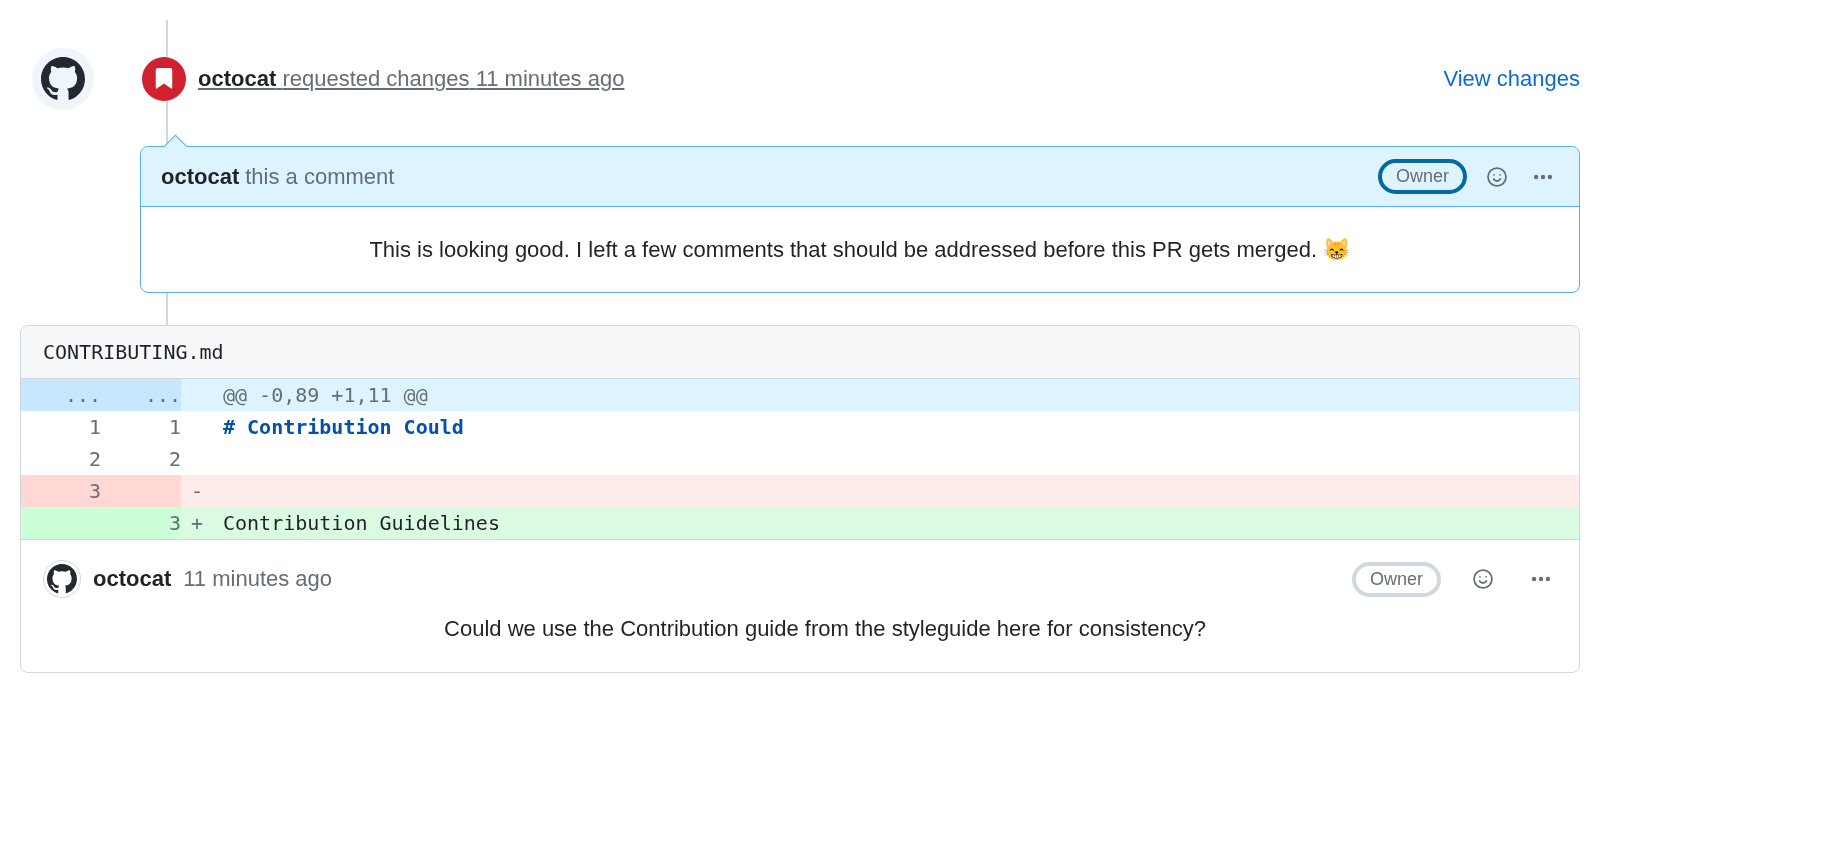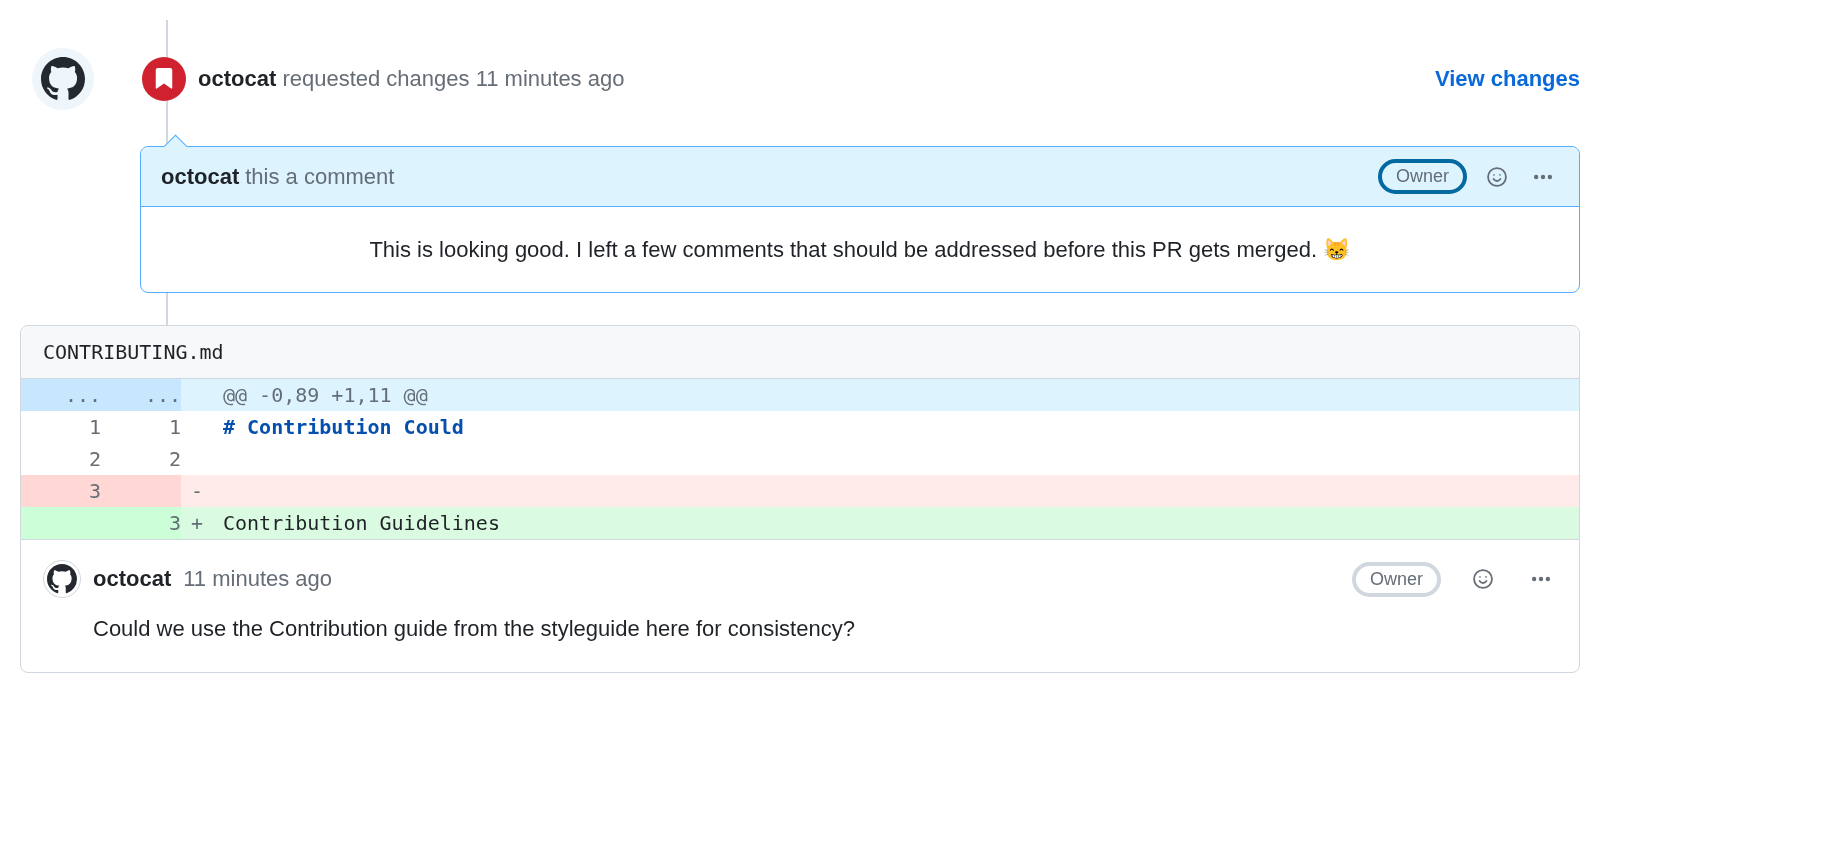--- a/index.html
+++ b/index.html
@@ -50,26 +50,27 @@
     display: flex;
     align-items: center;
     justify-content: center;
     flex-shrink: 0;
     margin-left: 36px;
   }
   .header-text {
     font-size: 22px;
     color: #656d76;
     flex: 1;
+    text-decoration: underline;
   }
   .header-text .user { font-weight: 600; color: #1f2328; }
   .view-changes {
     color: #0969da;
     font-size: 22px;
-    font-weight: 700;
+    font-weight: 400;
     text-decoration: none;
   }
   .comment-box {
     margin-left: 120px;
     margin-top: 36px;
     border: 1px solid #54aeff;
     border-radius: 8px;
     position: relative;
     z-index: 1;
     background: #fff;
@@ -187,20 +188,21 @@
     justify-content: center;
     border: 1px solid #d0d7de;
   }
   .avatar-small svg { width: 30px; height: 30px; }
   .inline-head .user { font-weight: 600; color: #1f2328; }
   .inline-head .time { color: #656d76; }
   .inline-body {
     padding-left: 50px;
     padding-top: 18px;
     font-size: 22px;
+    text-align: center;
   }
 </style>
 </head>
 <body>
 
 <div class="timeline-wrapper">
   <div class="vline"></div>
 
   <div class="review-header-row">
     <div class="avatar-large">

